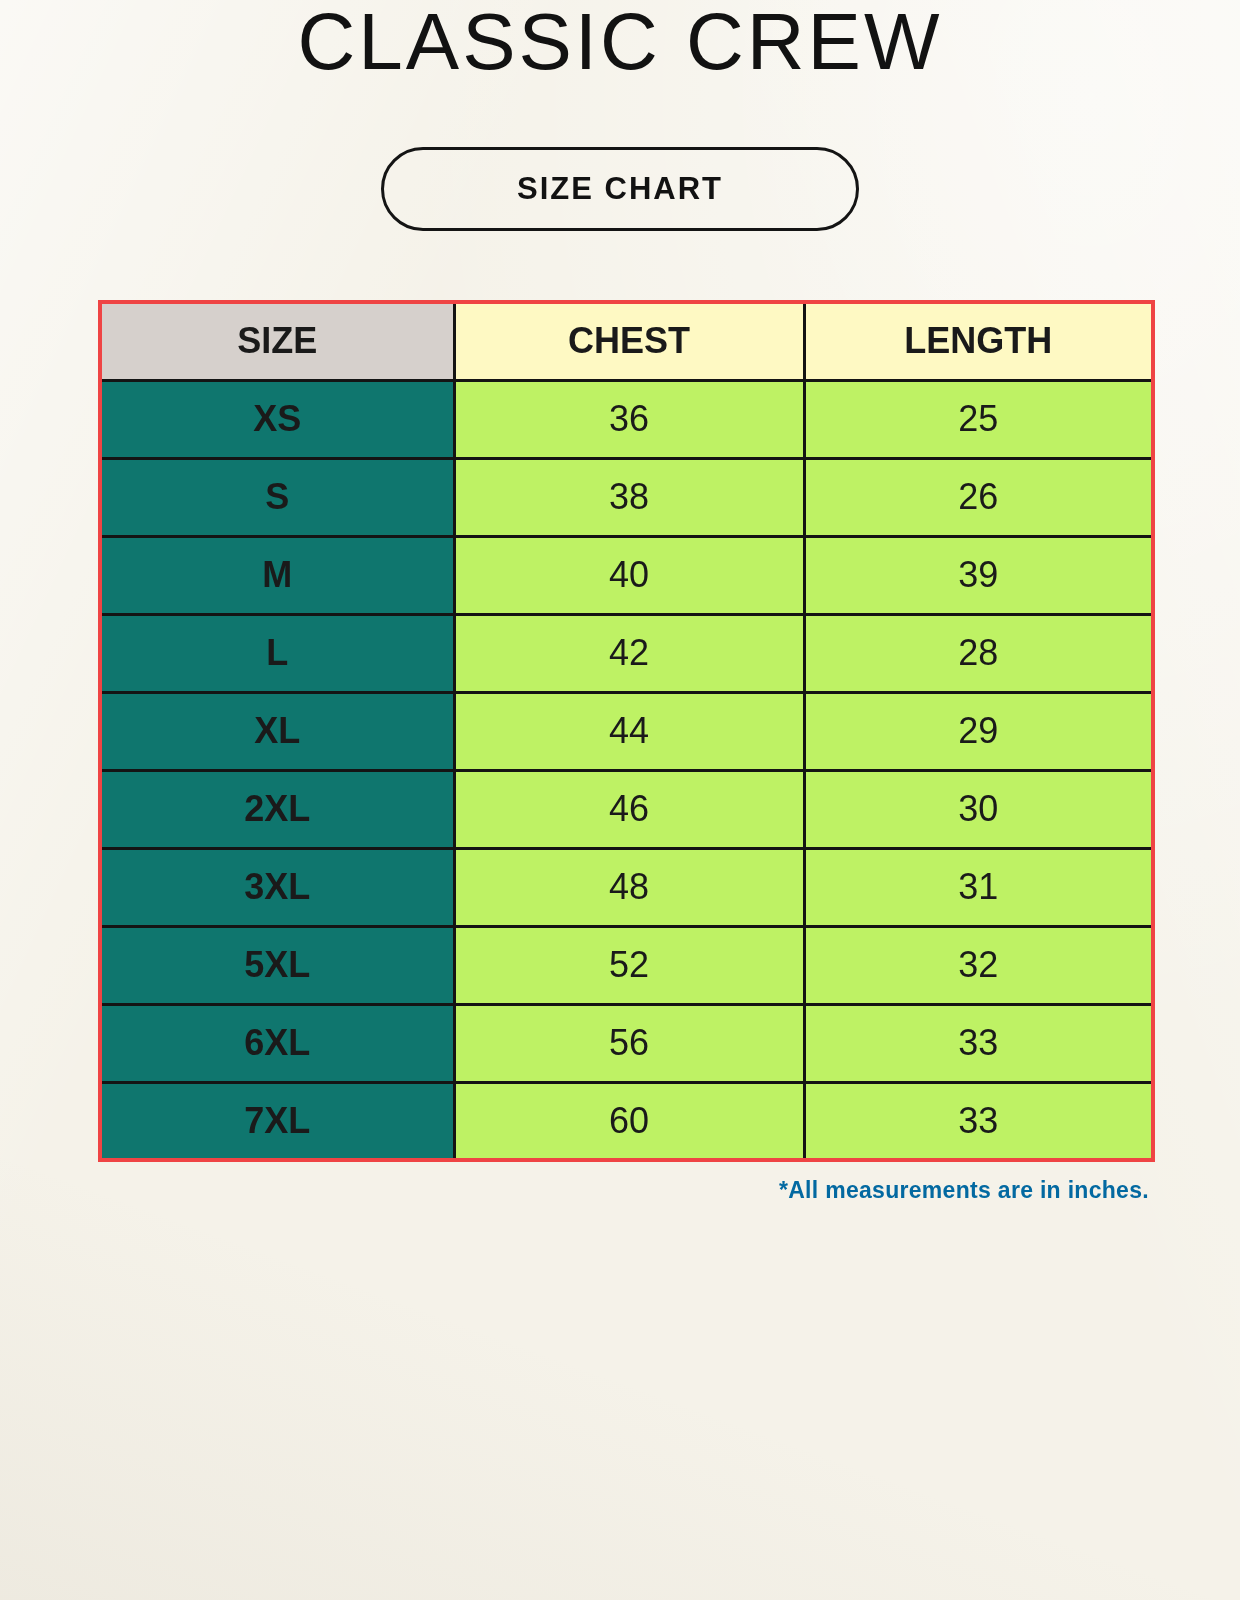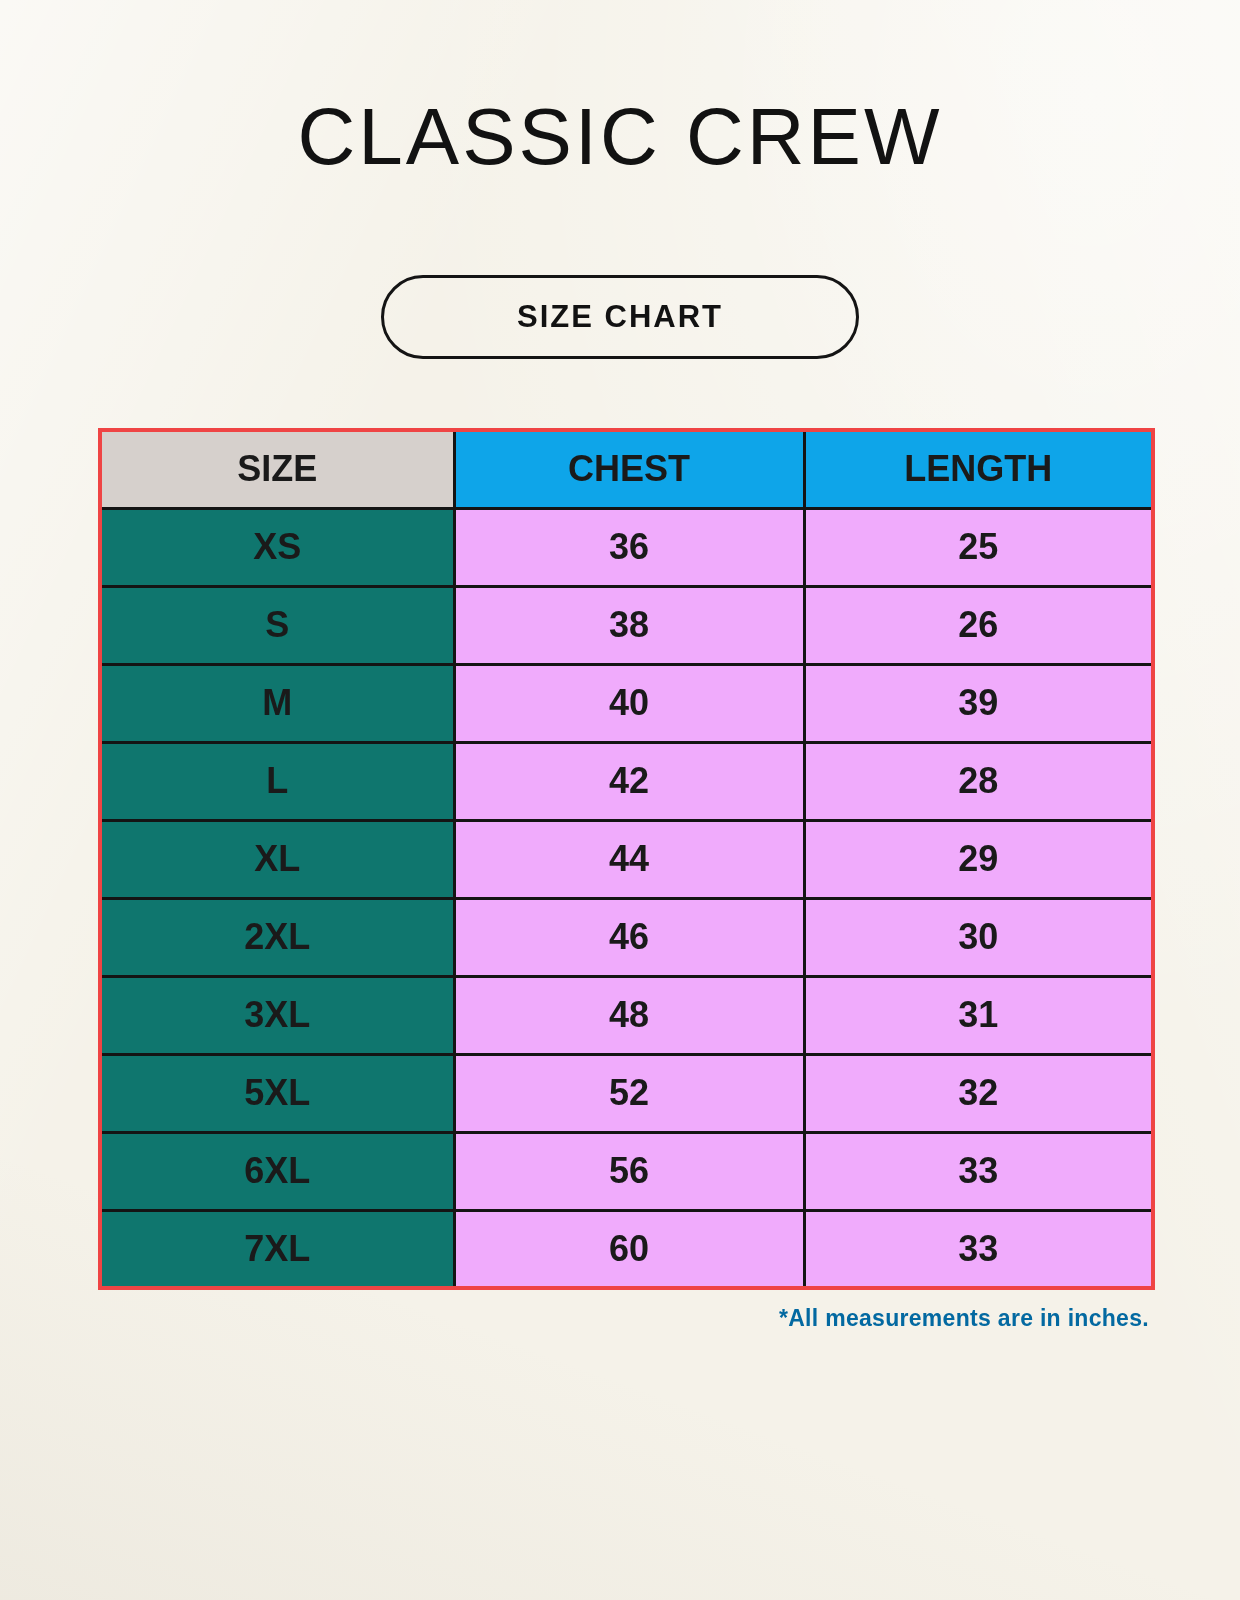--- a/index.html
+++ b/index.html
@@ -15,36 +15,35 @@
     background-color: #f5f2e9;
     background-image:
       linear-gradient(115deg, rgba(255,255,255,0.55) 0%, rgba(255,255,255,0) 30%),
       linear-gradient(250deg, rgba(255,255,255,0.40) 0%, rgba(255,255,255,0) 32%),
       linear-gradient(20deg, rgba(175,165,145,0.10) 0%, rgba(0,0,0,0) 22%),
       radial-gradient(ellipse at 88% 6%, rgba(255,255,255,0.5), rgba(255,255,255,0) 45%);
     overflow: hidden;
   }
   .page-title {
     margin: 0;
-    padding-top: 95px;
     text-align: center;
     font-size: 80px;
     line-height: 84px;
     letter-spacing: 3px;
     font-weight: 400;
     color: #121212;
   }
   .title-line { display: block; }
   .badge {
     display: flex;
     align-items: center;
     justify-content: center;
     width: 478px;
     height: 84px;
-    margin: 96px auto 0 auto;
+    margin: 63px auto 0 auto;
     border: 3px solid #141414;
     border-radius: 44px;
     background: transparent;
     font-family: "Liberation Sans", sans-serif;
     font-size: 31px;
     font-weight: 700;
     letter-spacing: 2px;
     color: #121212;
     cursor: pointer;
   }
@@ -60,23 +59,23 @@
   .size-table th, .size-table td {
     border: 3px solid #141414;
     height: 78px;
     padding: 0;
     text-align: center;
     vertical-align: middle;
     font-size: 36px;
   }
   .size-table th { font-weight: 700; }
   th.head-size { background: #d6d0cc; }
-  th.head-accent { background: #0ea5e9; }
+  th.head-accent { background: #fef9c3; }
   td.cell-size { background: #0f766e; font-weight: 700; }
-  td.cell-val { background: #f0abfc; font-weight: 700; }
+  td.cell-val { background: #bef264; font-weight: 400; }
   .footnote {
     width: 1051px;
     margin: 15px 0 0 98px;
     text-align: right;
     font-size: 23px;
     font-weight: 700;
     letter-spacing: 0.3px;
     color: #0369a1;
   }
 </style>

